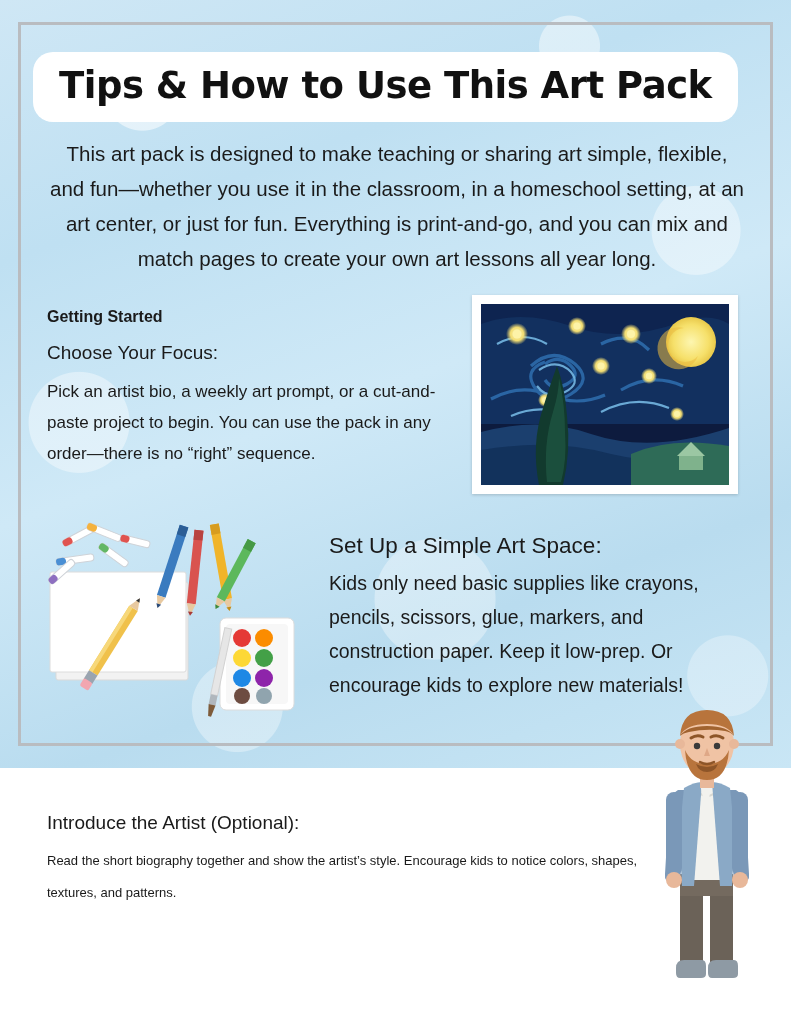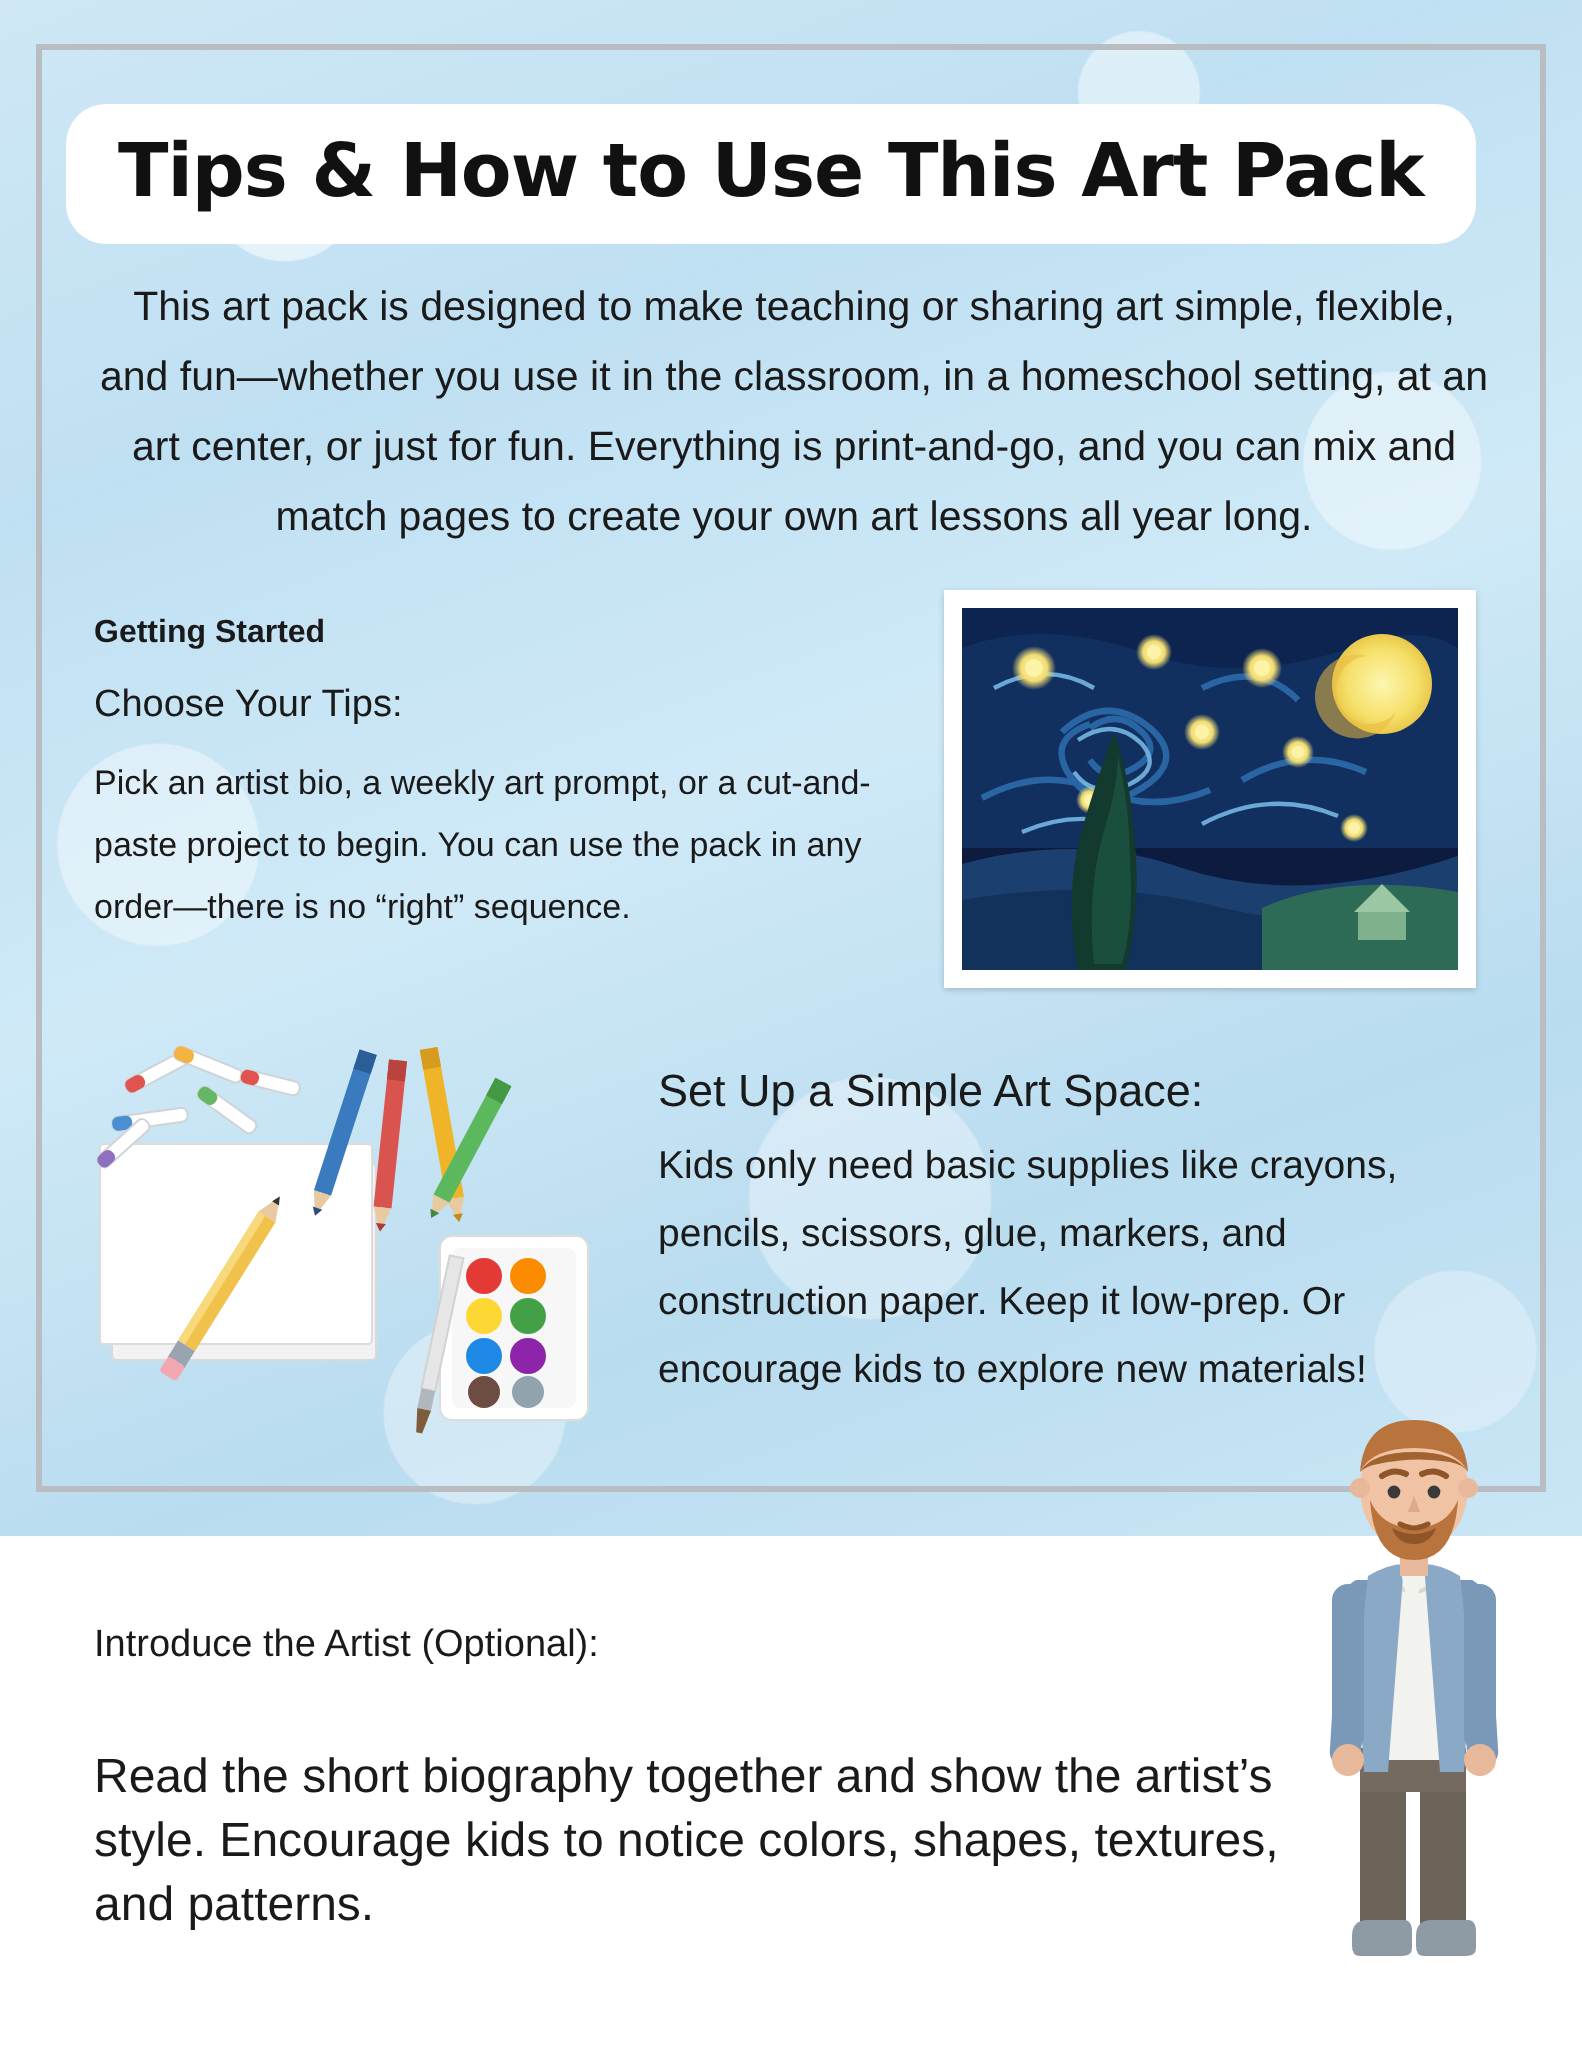--- a/index.html
+++ b/index.html
@@ -148,24 +148,23 @@
     left: 47px;
     top: 812px;
     font-size: 19px;
     color: #1a1a1a;
   }
   .artist-body {
     position: absolute;
     left: 47px;
     top: 845px;
     width: 600px;
-    font-size: 24px;
+    font-size: 13px;
     line-height: 32px;
     color: #1a1a1a;
-    margin-top: 28px;
   }
 
   .artist-figure {
     position: absolute;
     left: 648px;
     top: 696px;
     width: 118px;
     height: 296px;
   }
 </style>
@@ -176,21 +175,21 @@
 
   <div id="page-border"></div>
 
   <div class="title-wrap">
     <span class="title">Tips &amp; How to Use This Art Pack</span>
   </div>
 
   <div class="intro">This art pack is designed to make teaching or sharing art simple, flexible, and fun—whether you use it in the classroom, in a homeschool setting, at an art center, or just for fun. Everything is print-and-go, and you can mix and match pages to create your own art lessons all year long.</div>
 
   <div class="h-getting-started">Getting Started</div>
-  <div class="sub-choose">Choose Your Tips:</div>
+  <div class="sub-choose">Choose Your Focus:</div>
   <div class="choose-body">Pick an artist bio, a weekly art prompt, or a cut-and-paste project to begin. You can use  the pack in any order—there is no “right” sequence.</div>
 
   <div class="starry-frame">
     <svg class="starry-canvas" viewBox="0 0 248 181" preserveAspectRatio="none">
       <defs>
         <radialGradient id="moonG" cx="50%" cy="50%" r="50%">
           <stop offset="0%" stop-color="#fdf6b0"></stop>
           <stop offset="70%" stop-color="#f6e06a"></stop>
           <stop offset="100%" stop-color="#e8c84a"></stop>
         </radialGradient>

